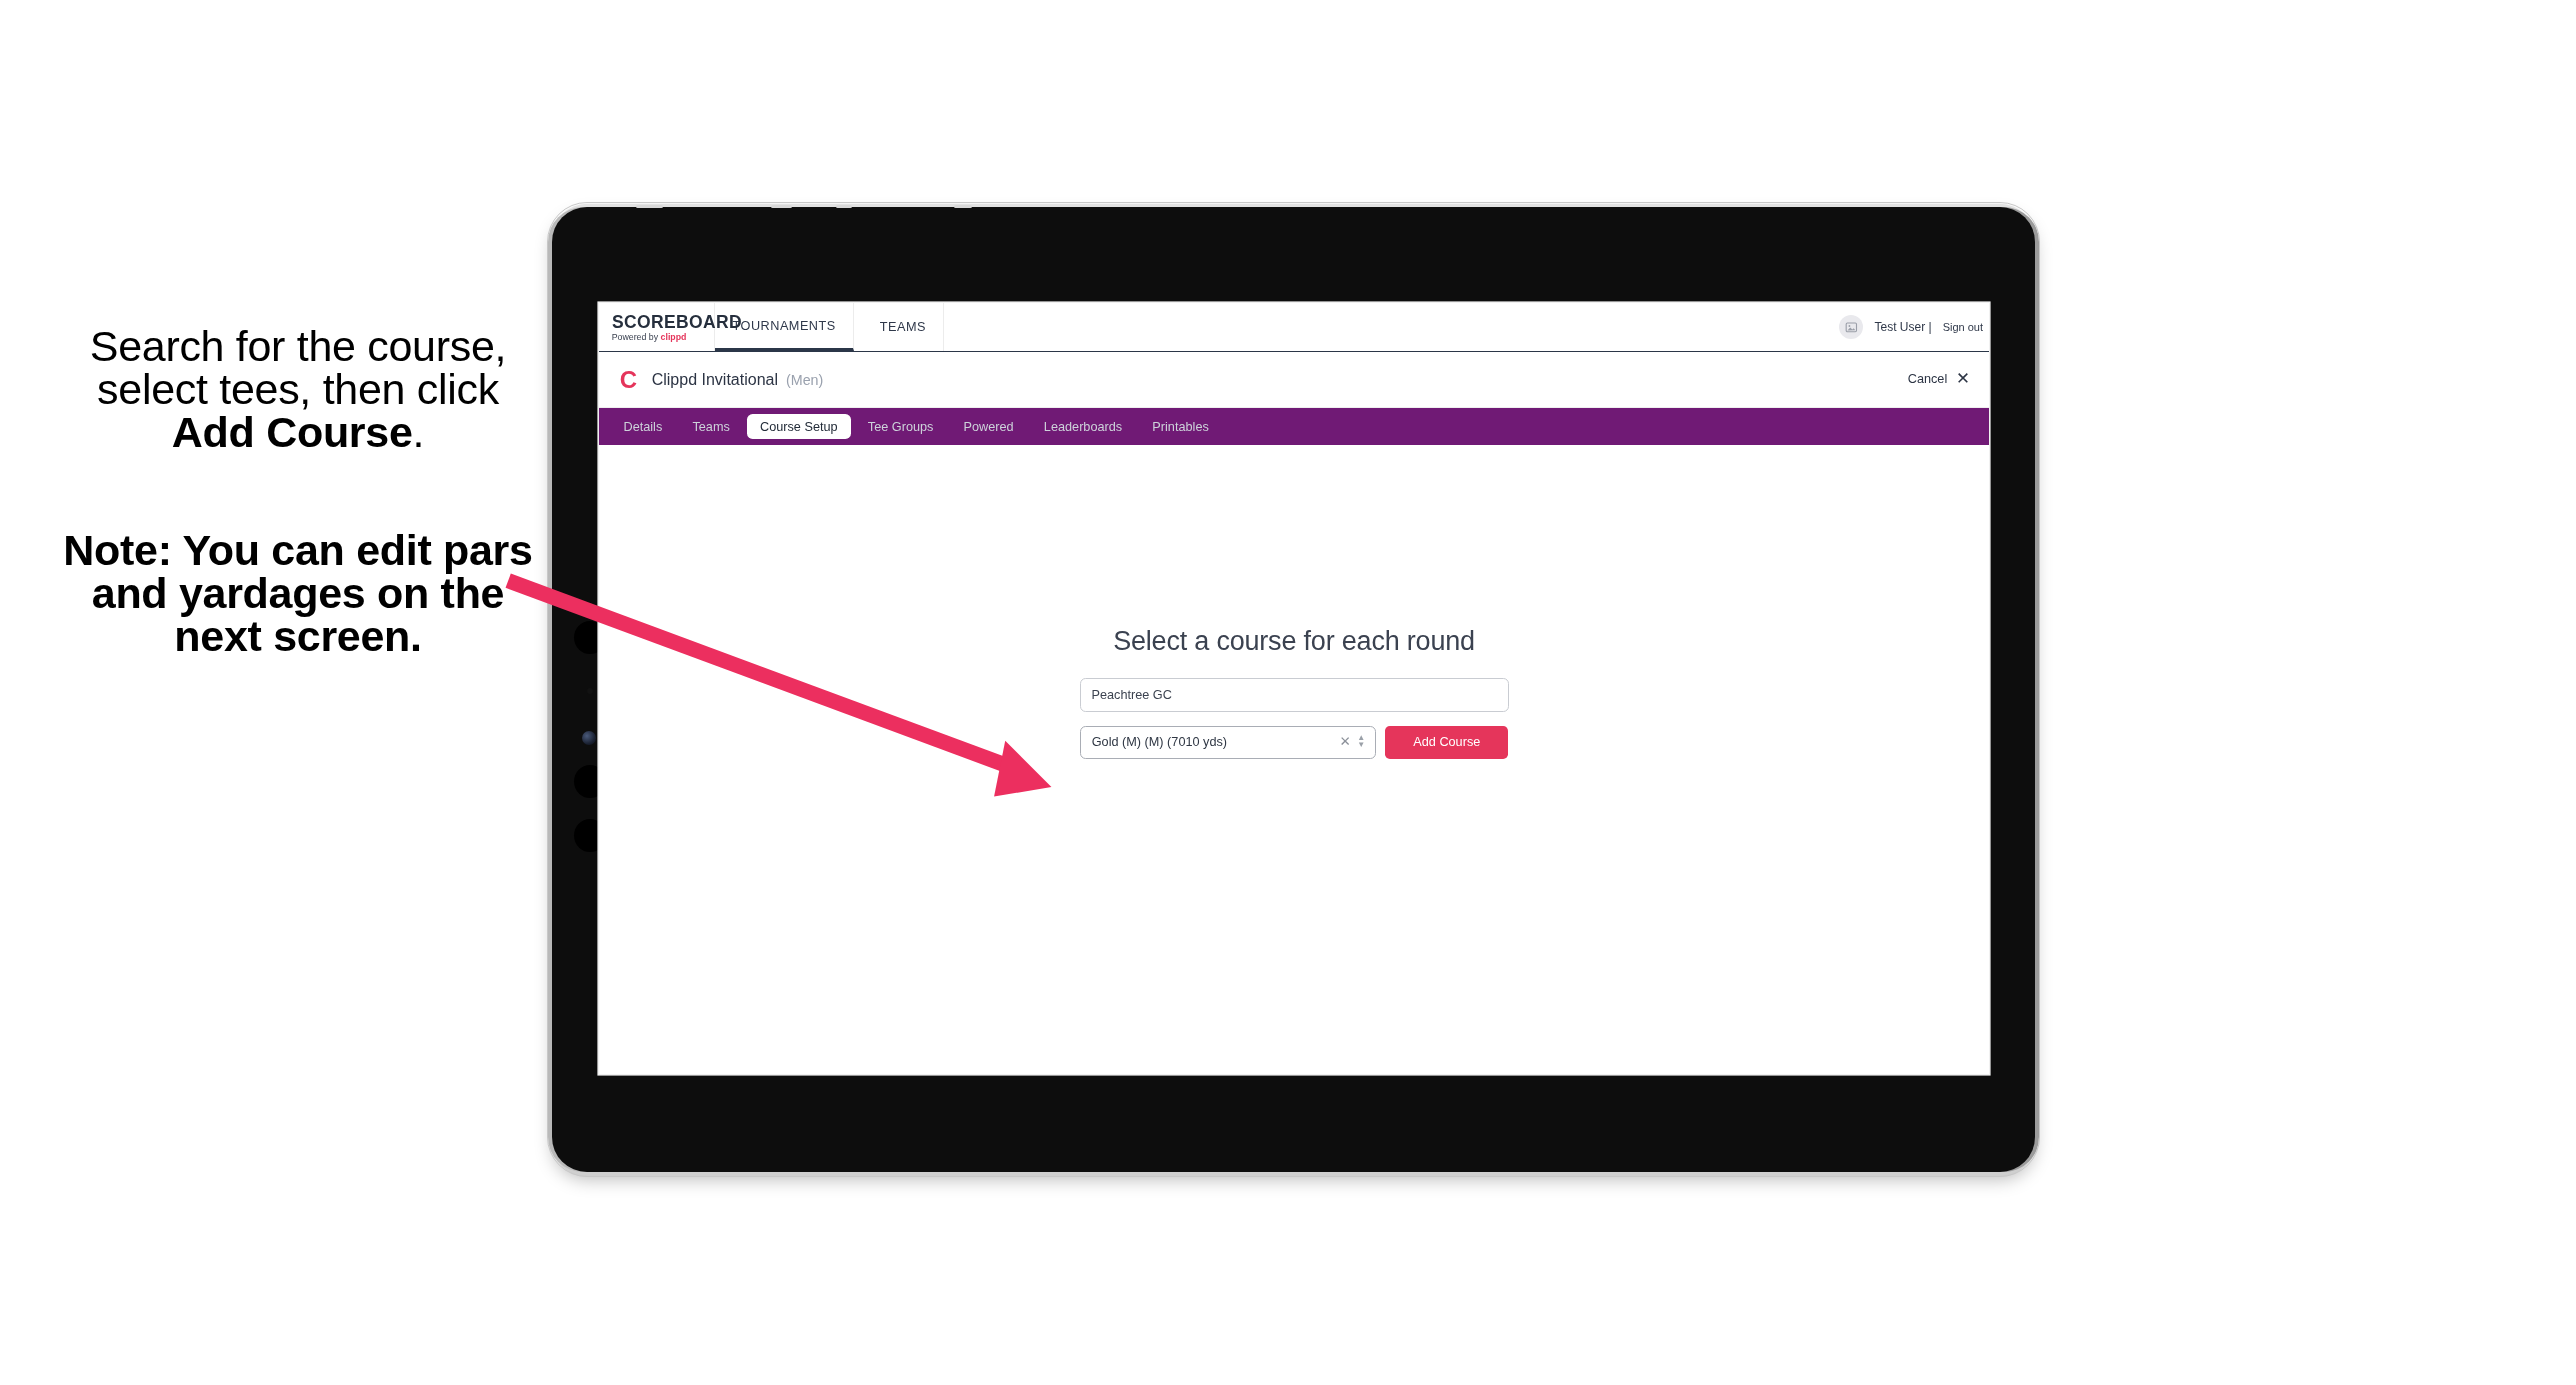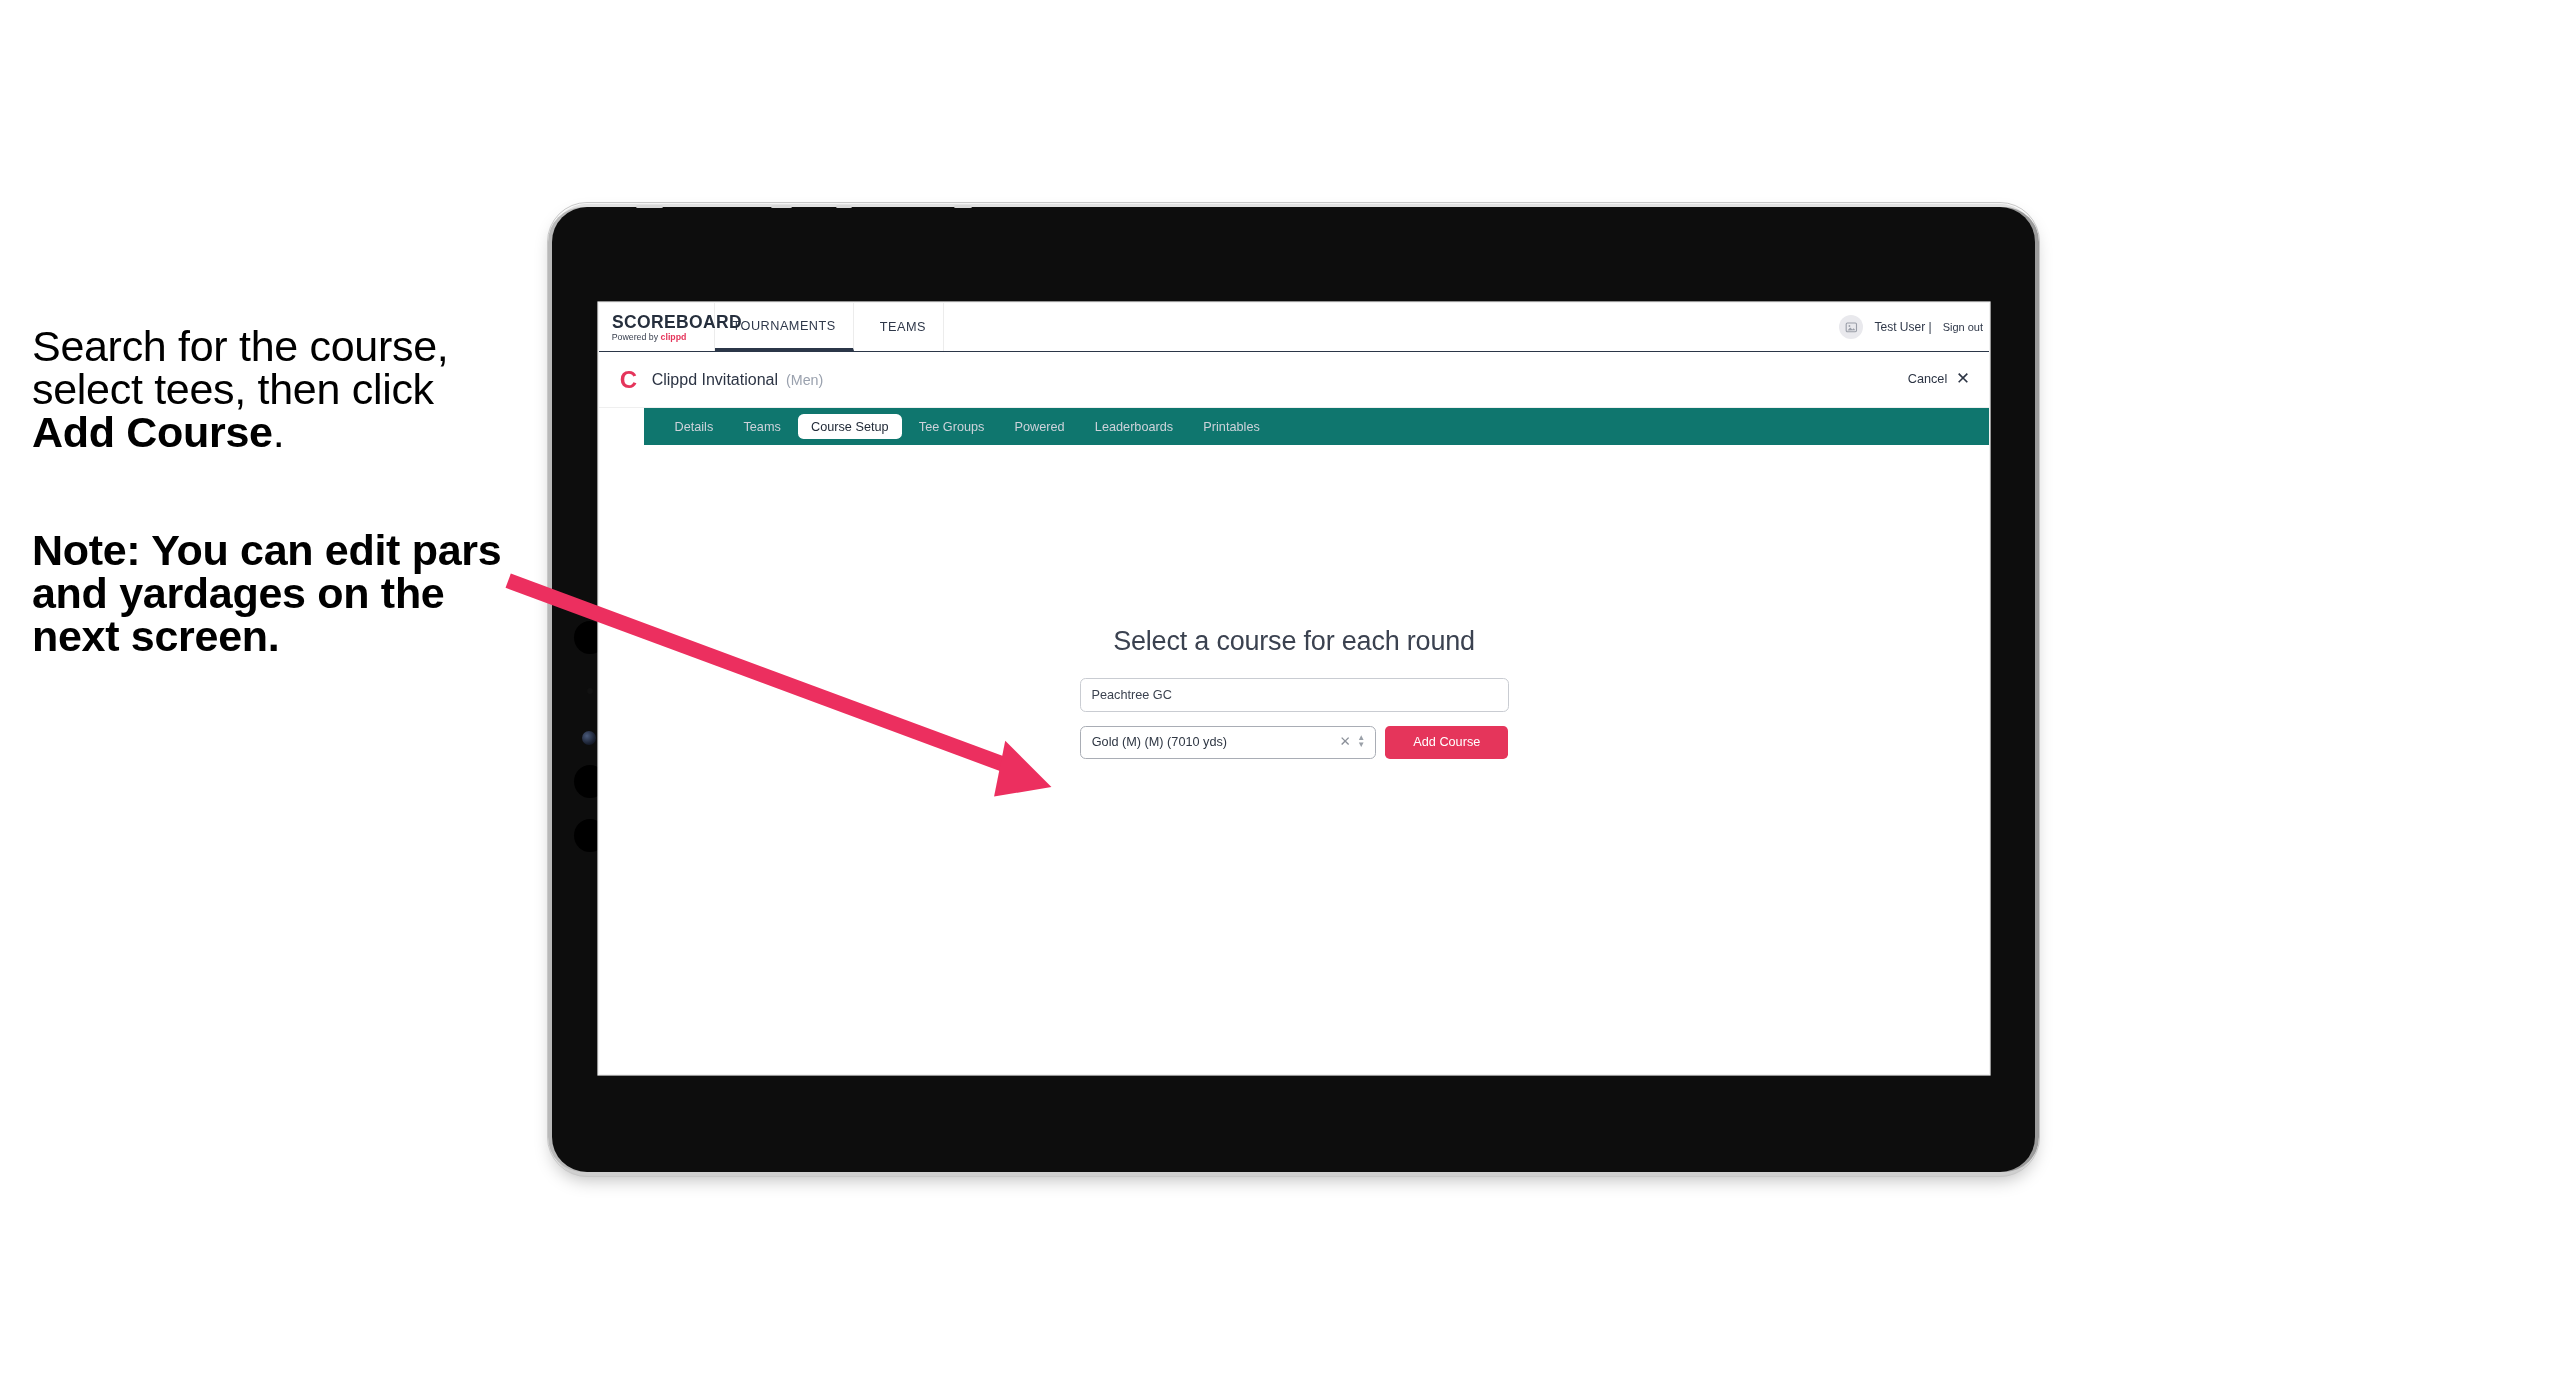--- a/index.html
+++ b/index.html
@@ -9,22 +9,23 @@
     width:2576px; height:1386px;
     background:#ffffff;
     font-family:"Liberation Sans", sans-serif;
     position:relative;
     overflow:hidden;
   }
 
   
   .instructions{
     position:absolute;
-    left:32px; top:325px;
+    left:59px; top:325px;
     width:478px;
+    text-align:center;
   }
   .instr-para{
     font-size:43px;
     line-height:1.00;
     color:#000;
     letter-spacing:-0.3px;
     margin:0;
   }
   .instr-para.first{ font-weight:400; }
   .instr-para .bold{ font-weight:700; }
@@ -154,25 +155,24 @@
     margin-left:auto;
     display:flex; align-items:center; gap:8.8px;
     cursor:pointer;
   }
   .cancel-text{ font-size:12.7px; color:#2c3444; }
   .cancel-x{ font-size:16.7px; color:#2c3444; line-height:1; }
 
   
   .tabbar{
     height:37px;
-    background:#0f766e;
-    display:flex; align-items:center;
-    padding-left:17px;
+    background:#701a75;
+    display:flex; align-items:center;
+    padding-left:11px;
     gap:3.2px;
-    margin-left:45px;
   }
   .tab{
     font-size:12.7px;
     color:#cdd2da;
     padding:5.6px 13.5px;
     border-radius:5.6px;
     cursor:pointer;
     white-space:nowrap;
   }
   .tab.active{

